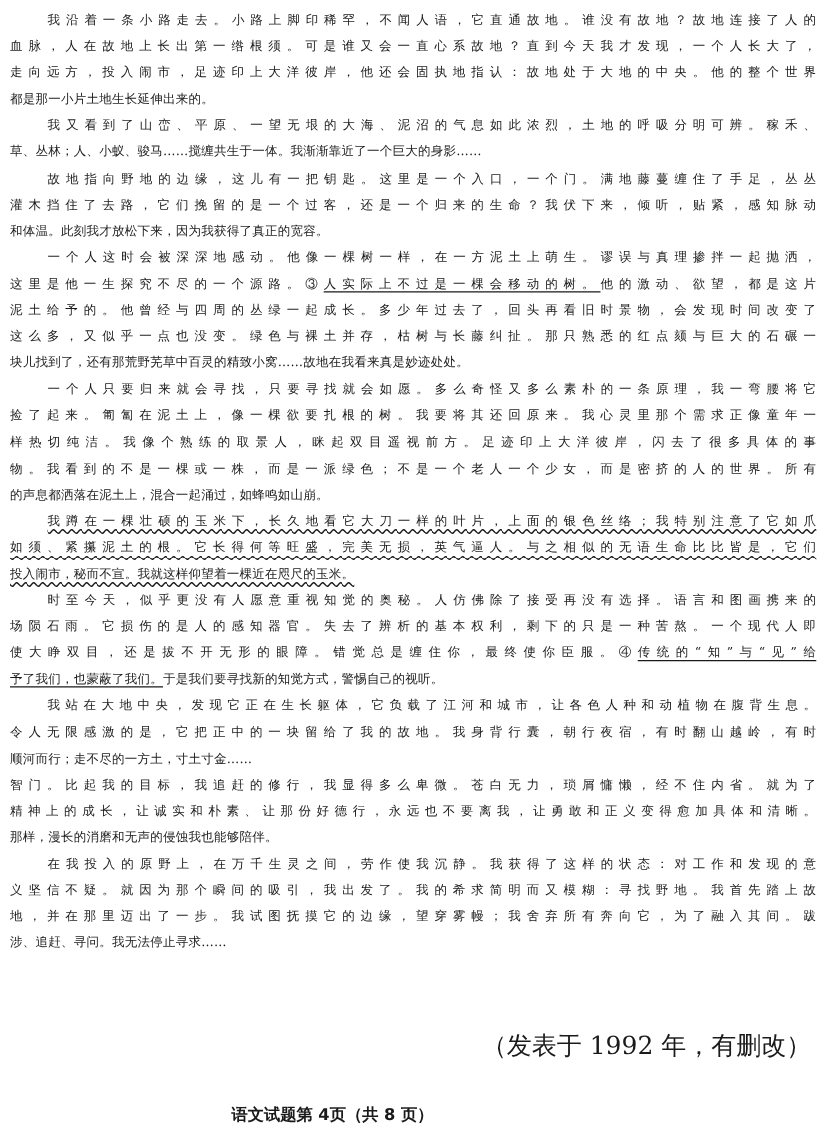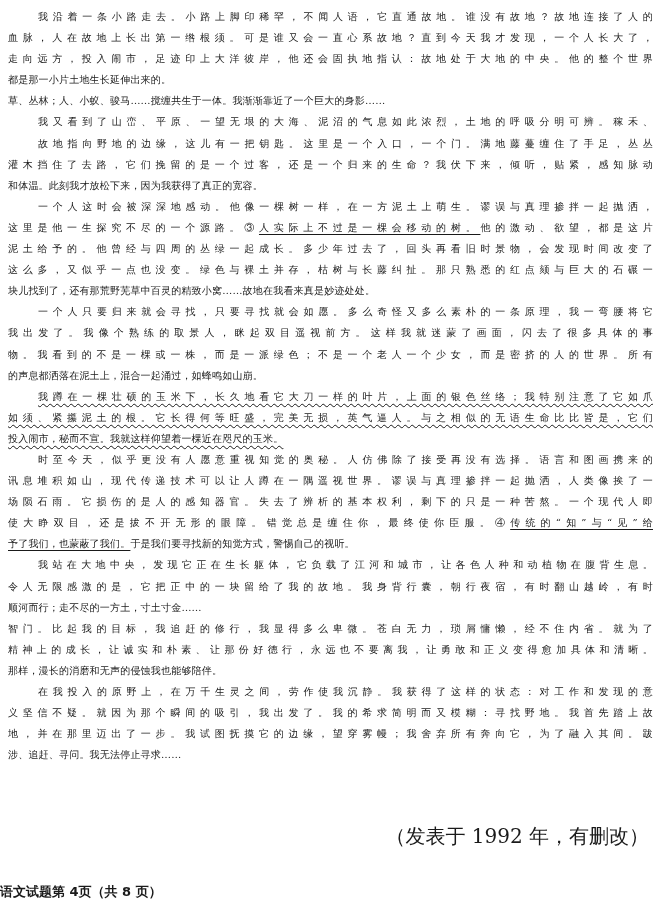--- a/index.html
+++ b/index.html
@@ -12,71 +12,71 @@
   .line {
     height: 21.1px; line-height: 21.1px; font-size: 10px;
     white-space: nowrap; text-align: justify; text-align-last: justify;
     letter-spacing: 0.2px; overflow: visible;
   }
   .line.last { text-align-last: left; }
   .indent { padding-left: 30px; }
   .u { text-decoration: underline; text-decoration-thickness: 1px; text-underline-offset: 3px; }
   .w { text-decoration: underline wavy; text-decoration-thickness: 1px; text-underline-offset: 3px; }
   .source { position: absolute; right: 10px; top: 823px; font-size: 20px; }
-  .footer { position: absolute; left: 0; width: 532px; top: 883px; font-size: 13px; font-family: "DejaVu Sans", "Liberation Sans", sans-serif; font-weight: bold; }
+  .footer { position: absolute; left: 0; width: 532px; top: 883px; text-align: center; font-size: 13px; font-family: "DejaVu Sans", "Liberation Sans", sans-serif; font-weight: bold; }
 </style>
 </head>
 <body>
 
 <div class="page">
 
   <div>
     <div class="line indent">我沿着一条小路走去。小路上脚印稀罕，不闻人语，它直通故地。谁没有故地？故地连接了人的</div>
     <div class="line">血脉，人在故地上长出第一绺根须。可是谁又会一直心系故地？直到今天我才发现，一个人长大了，</div>
     <div class="line">走向远方，投入闹市，足迹印上大洋彼岸，他还会固执地指认：故地处于大地的中央。他的整个世界</div>
     <div class="line last">都是那一小片土地生长延伸出来的。</div>
   </div>
 
   <div>
+    <div class="line indent">我又看到了山峦、平原、一望无垠的大海、泥沼的气息如此浓烈，土地的呼吸分明可辨。稼禾、</div>
     <div class="line last">草、丛林；人、小蚁、骏马……搅缠共生于一体。我渐渐靠近了一个巨大的身影……</div>
-    <div class="line indent">我又看到了山峦、平原、一望无垠的大海、泥沼的气息如此浓烈，土地的呼吸分明可辨。稼禾、</div>
   </div>
 
   <div>
     <div class="line indent">故地指向野地的边缘，这儿有一把钥匙。这里是一个入口，一个门。满地藤蔓缠住了手足，丛丛</div>
     <div class="line">灌木挡住了去路，它们挽留的是一个过客，还是一个归来的生命？我伏下来，倾听，贴紧，感知脉动</div>
     <div class="line last">和体温。此刻我才放松下来，因为我获得了真正的宽容。</div>
   </div>
 
   <div>
     <div class="line indent">一个人这时会被深深地感动。他像一棵树一样，在一方泥土上萌生。谬误与真理掺拌一起抛洒，</div>
     <div class="line">
       <span>这里是他一生探究不尽的一个源路。</span><span>③</span><span class="u">人实际上不过是一棵会移动的树。</span><span>他的激动、欲望，都是这片</span>
     </div>
     <div class="line">泥土给予的。他曾经与四周的丛绿一起成长。多少年过去了，回头再看旧时景物，会发现时间改变了</div>
     <div class="line">这么多，又似乎一点也没变。绿色与裸土并存，枯树与长藤纠扯。那只熟悉的红点颏与巨大的石碾一</div>
     <div class="line last">块儿找到了，还有那荒野芜草中百灵的精致小窝……故地在我看来真是妙迹处处。</div>
   </div>
 
   <div>
     <div class="line indent">一个人只要归来就会寻找，只要寻找就会如愿。多么奇怪又多么素朴的一条原理，我一弯腰将它</div>
-    <div class="line">我出发了。我像个熟练的取景人，眯起双目遥视前方。这样我就迷蒙了画面，闪去了很多具体的事</div>
+    <div class="line">捡了起来。匍匐在泥土上，像一棵欲要扎根的树。我要将其还回原来。我心灵里那个需求正像童年一</div>
+    <div class="line">样热切纯洁。我像个熟练的取景人，眯起双目遥视前方。足迹印上大洋彼岸，闪去了很多具体的事</div>
     <div class="line">物。我看到的不是一棵或一株，而是一派绿色；不是一个老人一个少女，而是密挤的人的世界。所有</div>
     <div class="line last">的声息都洒落在泥土上，混合一起涌过，如蜂鸣如山崩。</div>
   </div>
 
   <div>
     <div class="line indent"><span class="w">我蹲在一棵壮硕的玉米下，长久地看它大刀一样的叶片，上面的银色丝络；我特别注意了它如爪</span></div>
     <div class="line"><span class="w">如须、紧攥泥土的根。它长得何等旺盛，完美无损，英气逼人。与之相似的无语生命比比皆是，它们</span></div>
     <div class="line last"><span class="w">投入闹市，秘而不宣。我就这样仰望着一棵近在咫尺的玉米。</span></div>
   </div>
 
   <div>
     <div class="line indent">时至今天，似乎更没有人愿意重视知觉的奥秘。人仿佛除了接受再没有选择。语言和图画携来的</div>
-    <div class="line">讯息堆积如山，现代传递技术可以让人蹲在一隅遥视世界。谬误与真理掺拌一起抛洒，人类像挨了一</div>
     <div class="line">场陨石雨。它损伤的是人的感知器官。失去了辨析的基本权利，剩下的只是一种苦熬。一个现代人即</div>
     <div class="line">
       <span>使大睁双目，还是拔不开无形的眼障。错觉总是缠住你，最终使你臣服。</span><span>④</span><span class="u">传统的“知”与“见”给</span>
     </div>
     <div class="line last">
       <span class="u">予了我们，也蒙蔽了我们。</span><span>于是我们要寻找新的知觉方式，警惕自己的视听。</span>
     </div>
   </div>
 
   <div>

